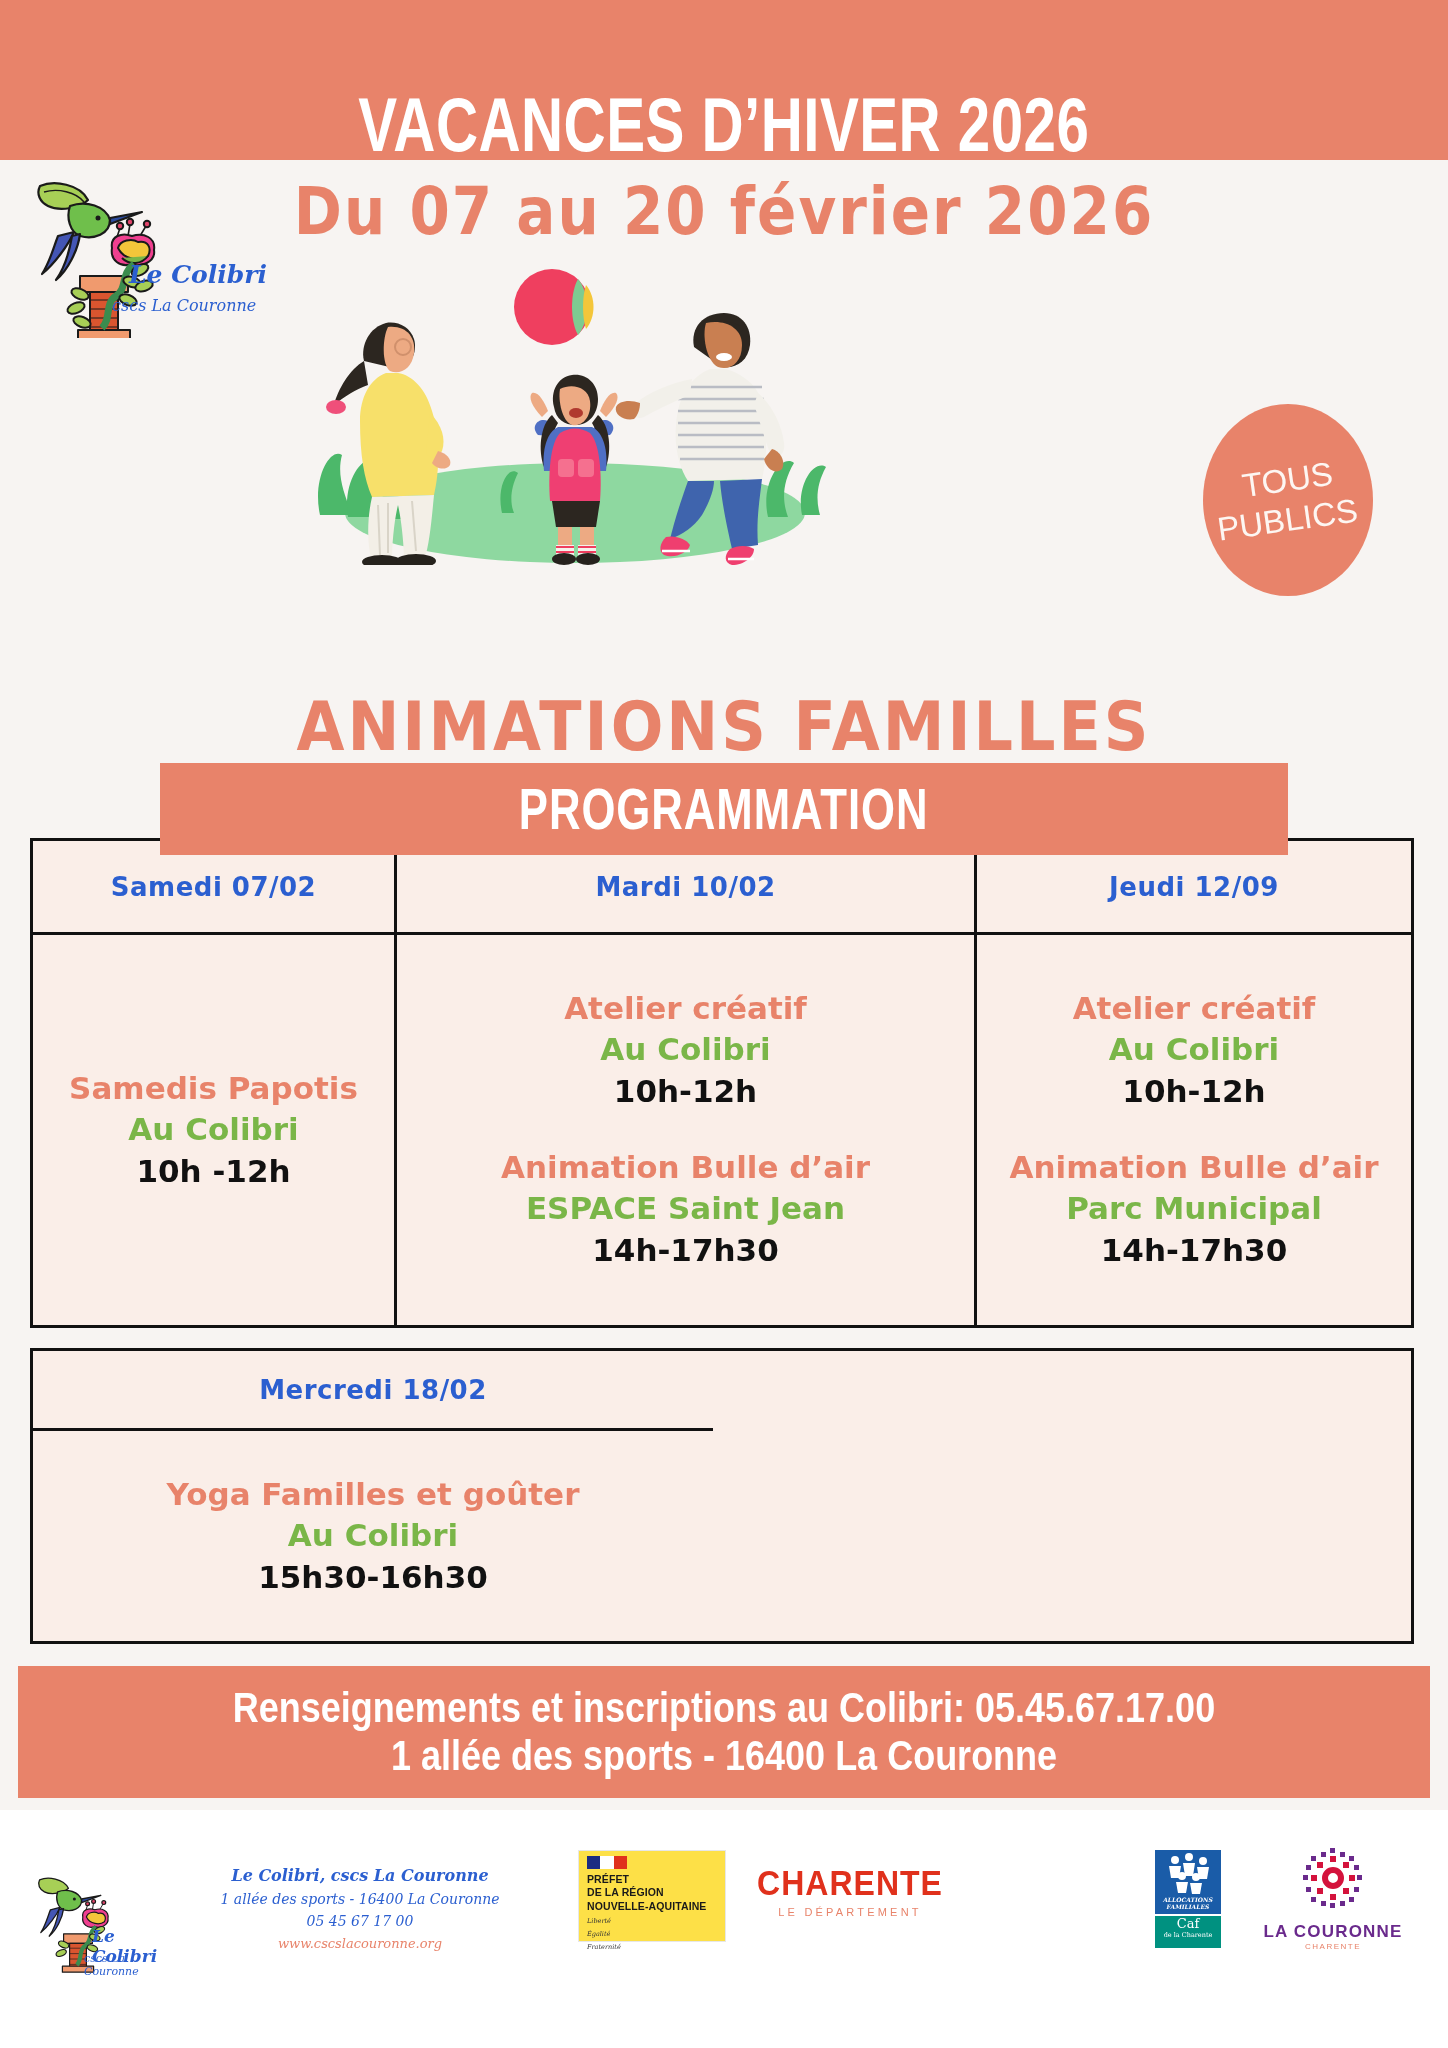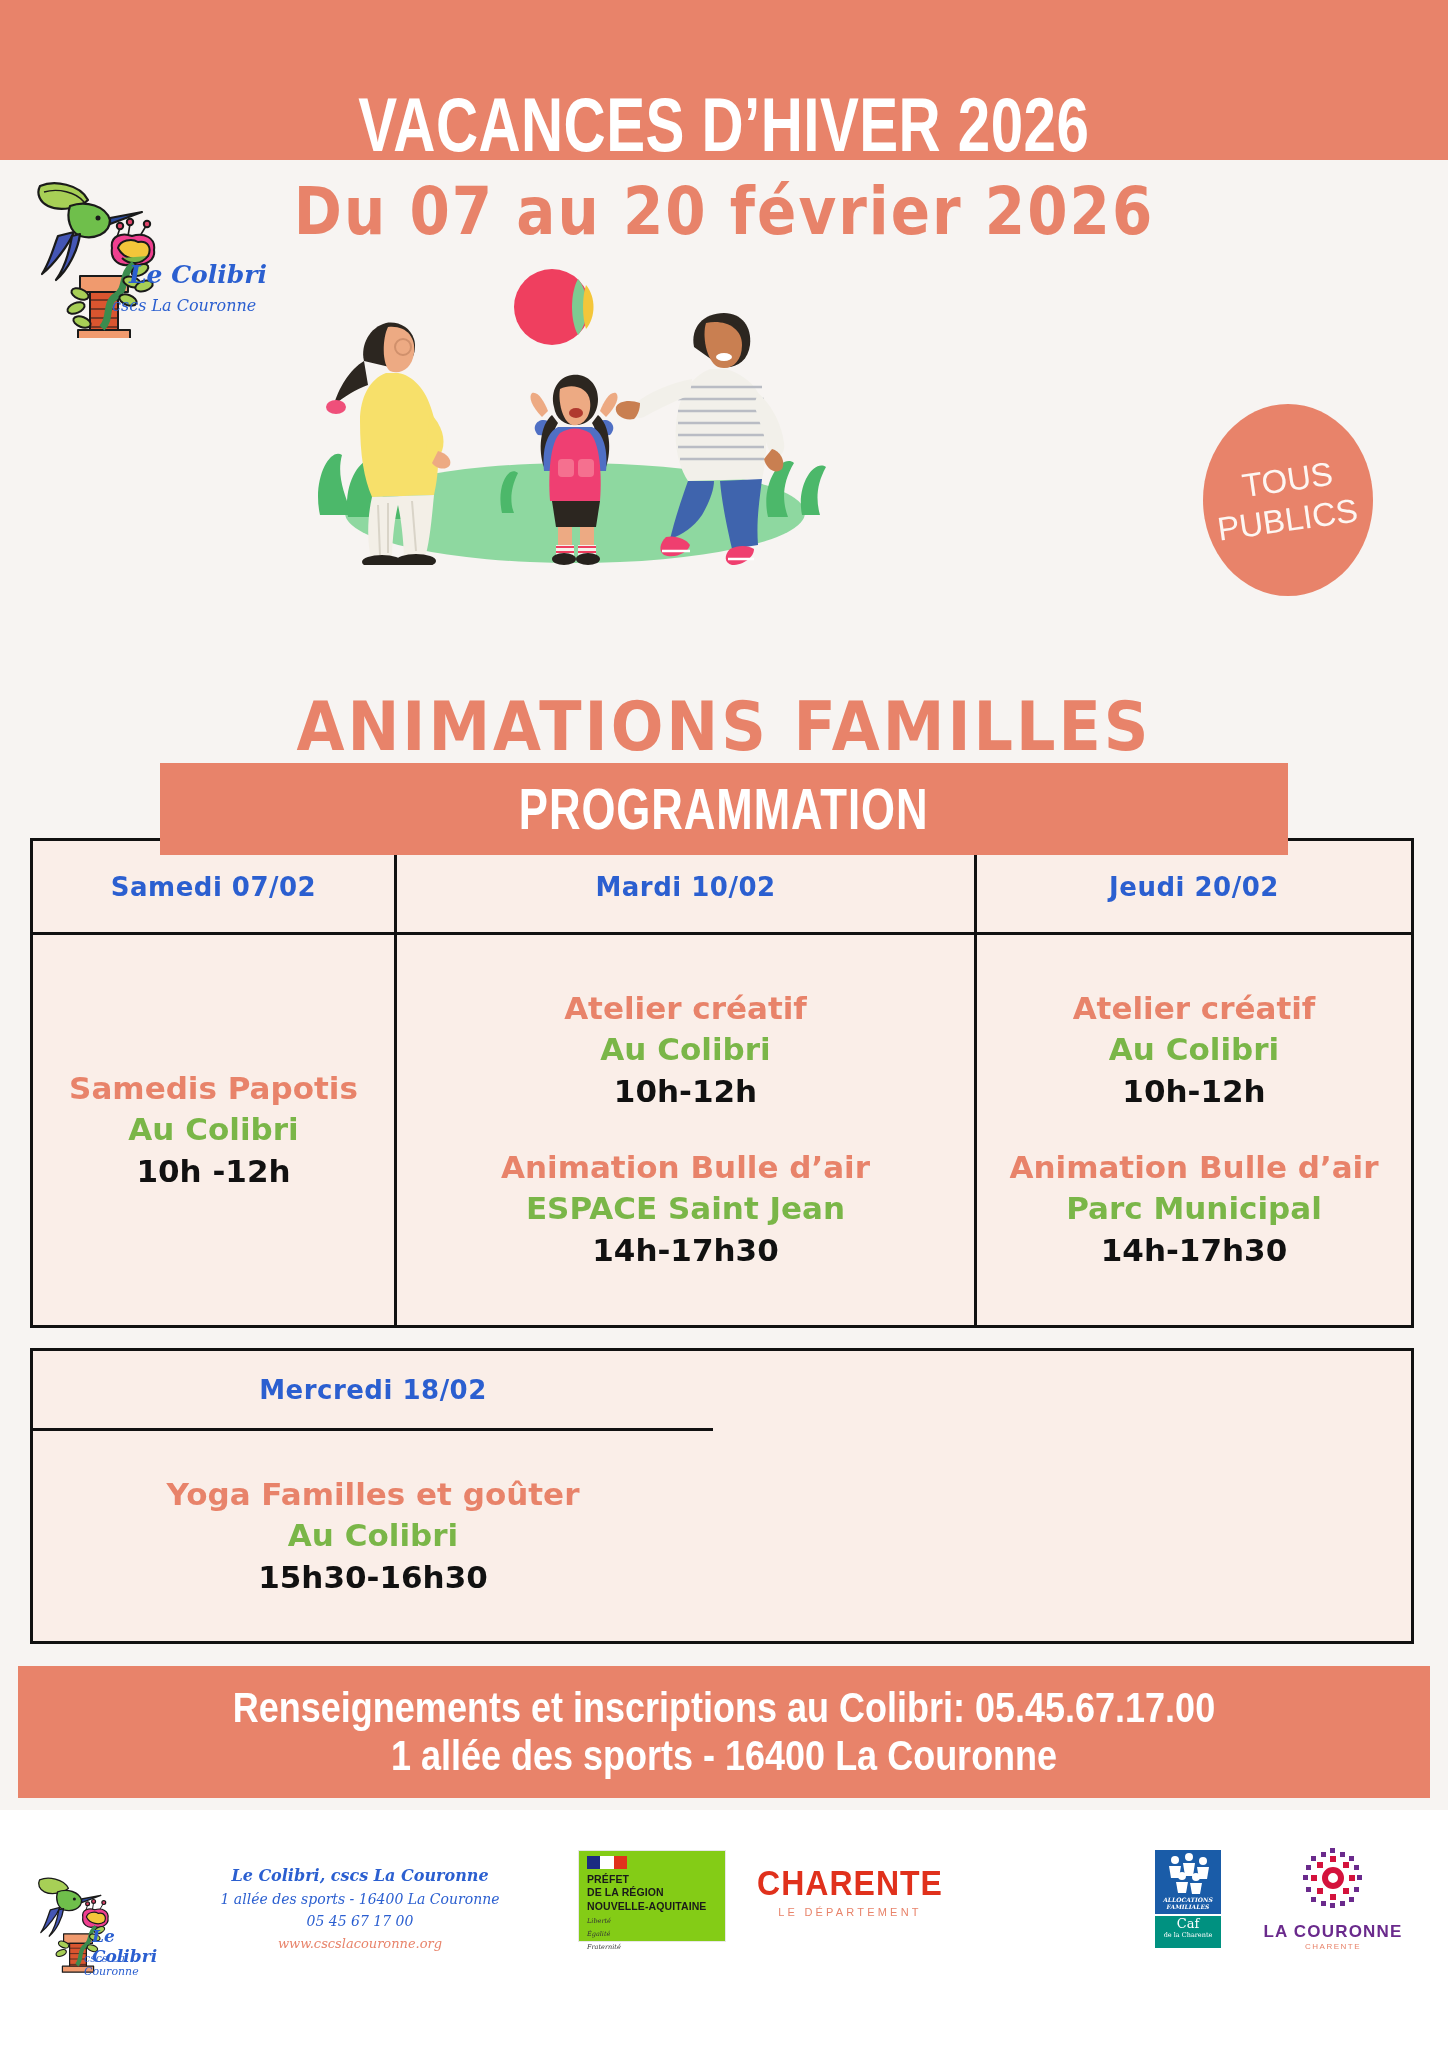--- a/index.html
+++ b/index.html
@@ -118,21 +118,21 @@
   .f-logo .fl-sub{ position:absolute; left:54px; top:104px; color:#2b5fd0; font-size:11px;
     font-style:italic; font-family:"DejaVu Serif", serif; }
 
   .f-info{ position:absolute; left:195px; top:56px; width:330px; text-align:center; color:#2b5fd0;
     font-family:"DejaVu Serif", serif; font-style:italic; }
   .f-info .i1{ font-size:16px; font-weight:bold; }
   .f-info .i2{ font-size:14px; margin-top:6px; }
   .f-info .i3{ font-size:14px; margin-top:6px; }
   .f-info .i4{ font-size:13px; margin-top:7px; color:#e8836a; }
 
-  .pref{ position:absolute; left:578px; top:40px; width:148px; height:92px; background:#84cc16;
+  .pref{ position:absolute; left:578px; top:40px; width:148px; height:92px; background:#fde047;
     border:1px solid #e7e7e7; padding:5px 8px; }
   .pref .flag{ display:flex; width:40px; height:13px; margin-bottom:4px; }
   .pref .flag i{ flex:1; display:block; }
   .pref .t{ color:#1a1a1a; font-size:10.5px; font-weight:bold; line-height:1.28;
     font-family:"Liberation Sans", sans-serif; letter-spacing:.1px; }
   .pref .m{ color:#333; font-size:6.5px; font-style:italic; line-height:1.35; margin-top:4px;
     font-family:"DejaVu Serif", serif; }
 
   .char{ position:absolute; left:740px; top:55px; width:220px; text-align:center; }
   .char .c1{ color:#e0311c; font-size:32px; font-weight:bold; letter-spacing:1px;
@@ -320,21 +320,21 @@
           <div class="ln-time">10h-12h</div>
         </div>
         <div class="blk">
           <div class="ln-title">Animation Bulle d’air</div>
           <div class="ln-place">ESPACE Saint Jean</div>
           <div class="ln-time">14h-17h30</div>
         </div>
       </div>
     </div>
     <div class="col c2">
-      <div class="hdr">Jeudi 20/02</div>
+      <div class="hdr">Jeudi 12/09</div>
       <div class="cell">
         <div class="blk">
           <div class="ln-title">Atelier créatif</div>
           <div class="ln-place">Au Colibri</div>
           <div class="ln-time">10h-12h</div>
         </div>
         <div class="blk">
           <div class="ln-title">Animation Bulle d’air</div>
           <div class="ln-place">Parc Municipal</div>
           <div class="ln-time">14h-17h30</div>

